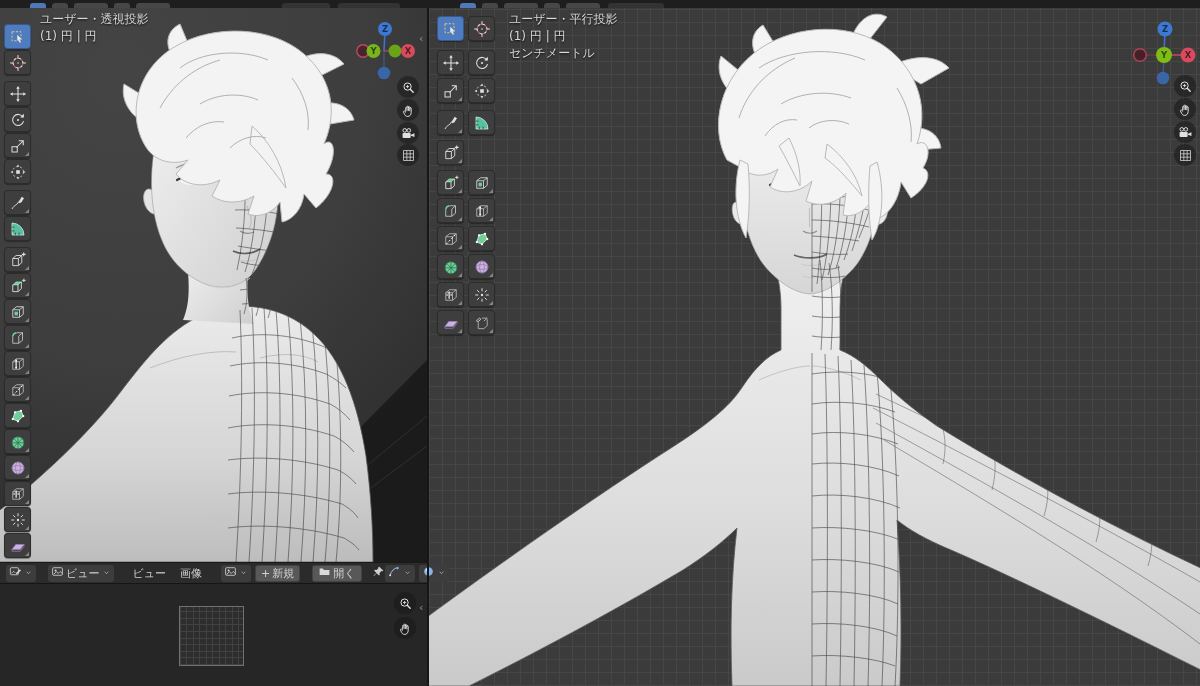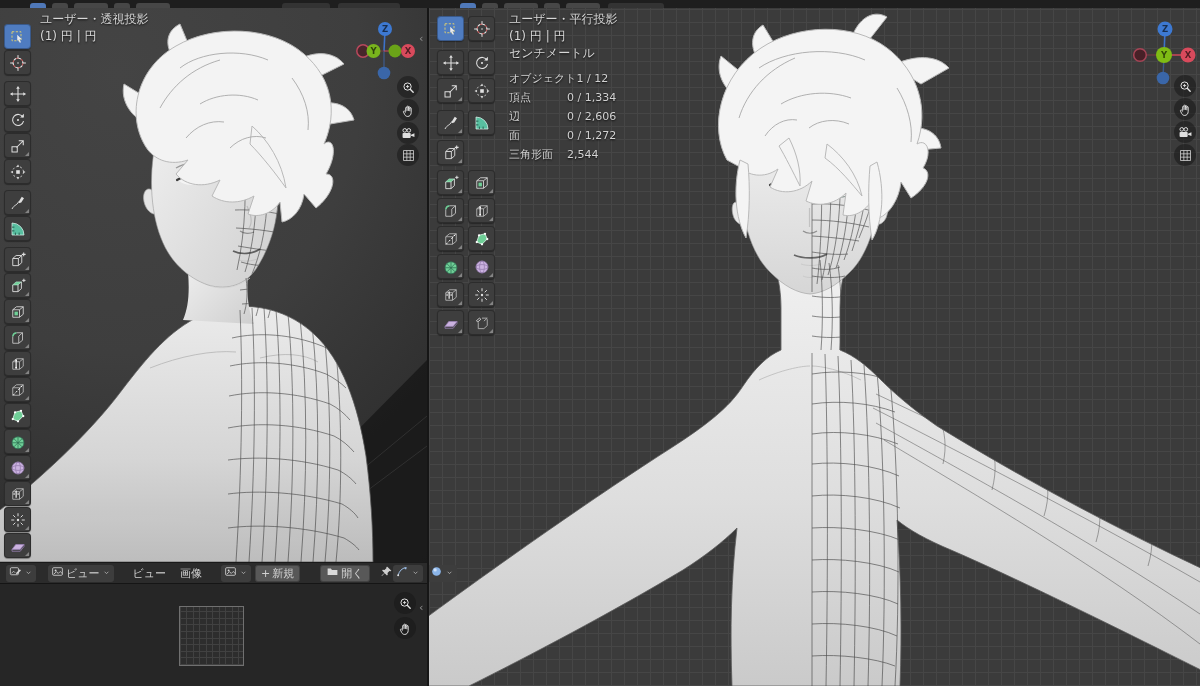--- a/index.html
+++ b/index.html
@@ -477,21 +477,21 @@
             <use href="#i-image"></use>
           </svg></span>
       <span class="fchev"><svg>
             <use href="#i-chev"></use>
           </svg></span>
     </div>
     <div class="fbtn raised" style="margin-left:4px">
       <span>+</span>
       <span>新規</span>
     </div>
-    <div class="fbtn raised" style="margin-left:20px">
+    <div class="fbtn raised" style="margin-left:12px">
       <span class="fico"><svg>
             <use href="#i-folder"></use>
           </svg></span>
       <span>開く</span>
     </div>
     <div class="fico" style="margin-left:10px"><svg>
           <use href="#i-pin"></use>
         </svg></div>
     <div class="fspring"></div>
     <div class="fbtn">
@@ -599,27 +599,20 @@
       </g>
       <g stroke="#a9a9a9" stroke-width="1" fill="none" opacity=".9">
         <path d="M330,60 C356,42 404,38 436,52 M310,110 C318,84 338,62 366,50 M468,80 C478,96 484,116 482,134 M352,96 C372,84 400,82 422,90 M380,120 C390,112 406,110 420,116 M336,128 C344,116 356,110 368,112"></path>
       </g>
     </svg>
 
     <div class="vp-header">
       <div>ユーザー・平行投影</div>
       <div>(1) 円 | 円</div>
       <div>センチメートル</div>
-      <div class="stats">
-        <div class="row"><span class="lbl">オブジェクト</span><span>1 / 12</span></div>
-        <div class="row"><span class="lbl">頂点</span><span>0 / 1,334</span></div>
-        <div class="row"><span class="lbl">辺</span><span>0 / 2,606</span></div>
-        <div class="row"><span class="lbl">面</span><span>0 / 1,272</span></div>
-        <div class="row"><span class="lbl">三角形面</span><span>2,544</span></div>
-      </div>
     </div>
 
     <div class="tb active" style="left:8px;top:8px">
         <svg>
           <use href="#i-select"></use>
         </svg>
       </div>
     <div class="tb" style="left:39px;top:8px">
         <svg>
           <use href="#i-cursor"></use>

